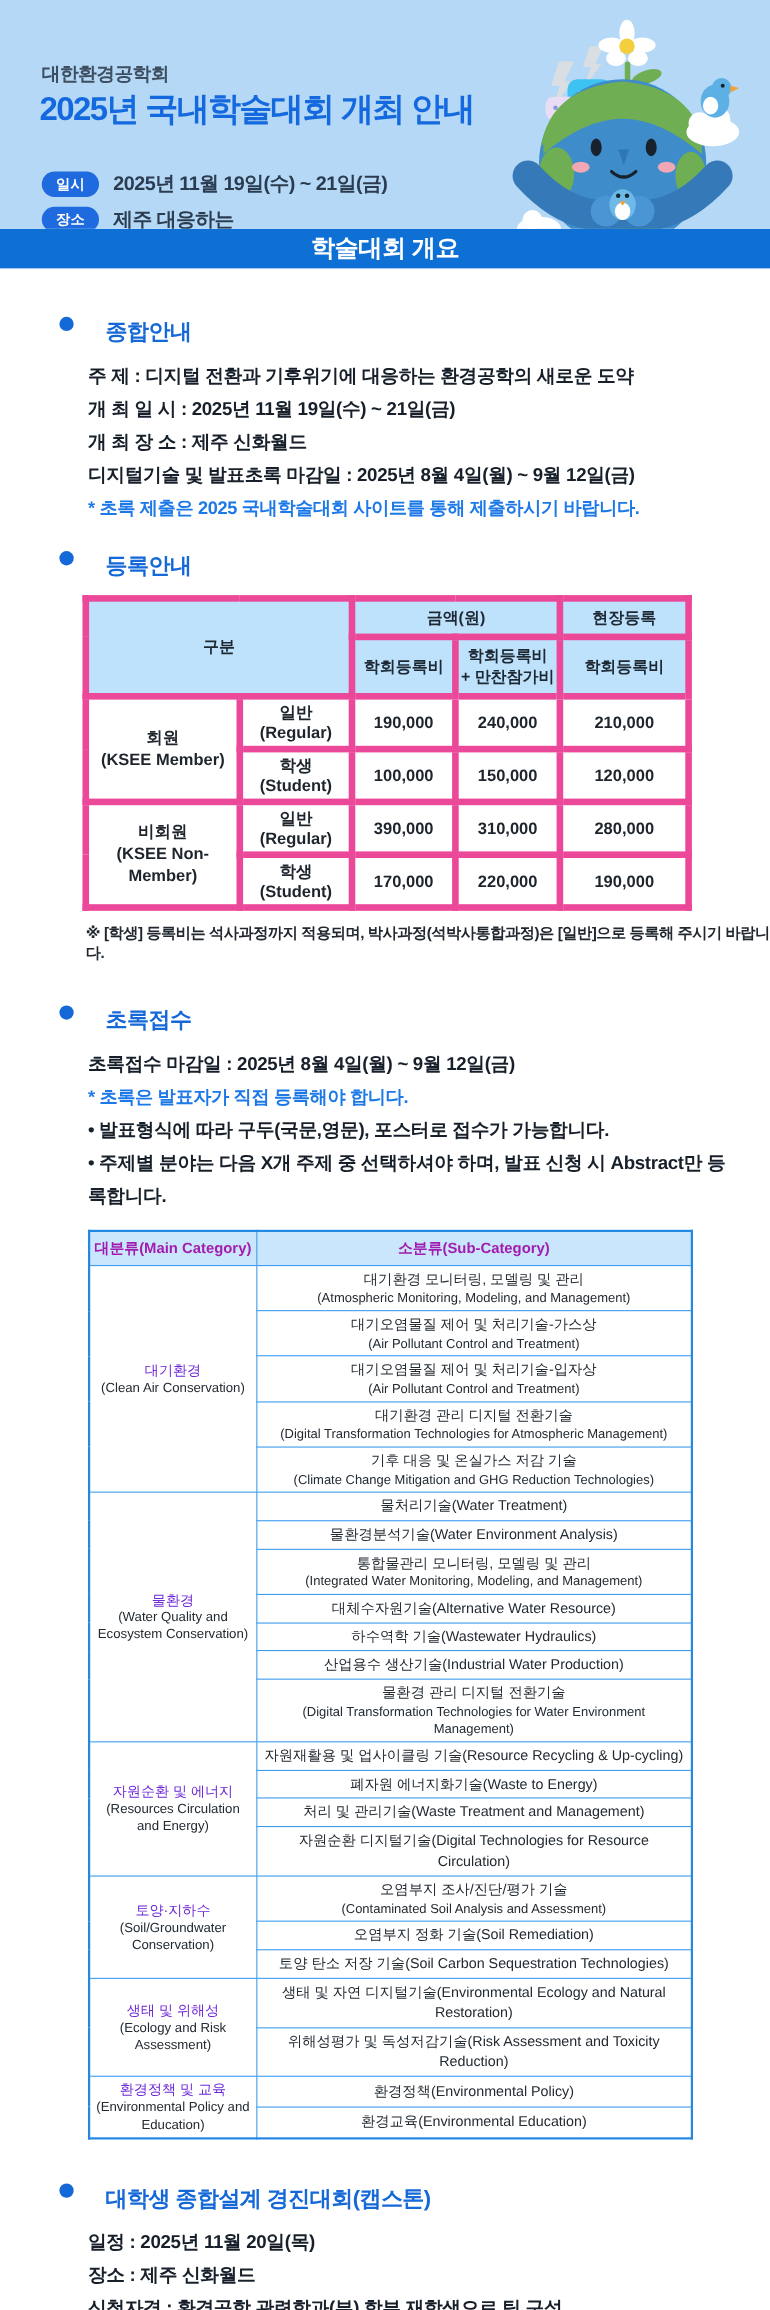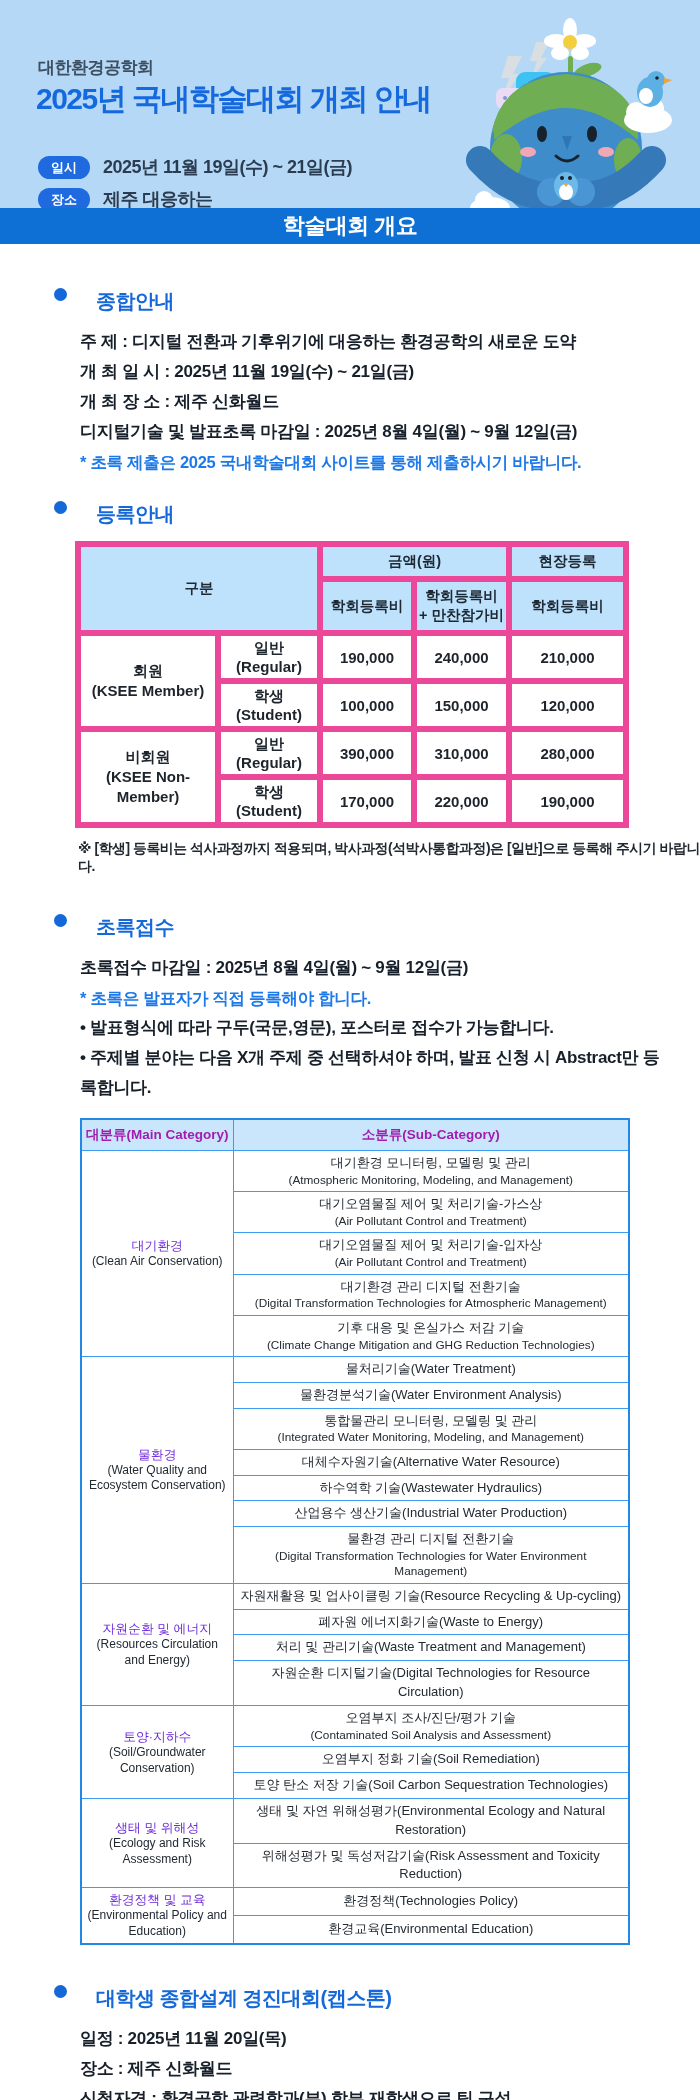--- a/index.html
+++ b/index.html
@@ -376,36 +376,36 @@
             <div class="l1">토양 탄소 저장 기술(Soil Carbon Sequestration Technologies)</div>
           </td>
         </tr>
 
       <tr>
         <td rowspan="2" class="cat-main">
           <div class="l1">생태 및 위해성</div>
           <div class="l2">(Ecology and Risk Assessment)</div>
         </td>
         <td class="cat-sub">
-            <div class="l1">생태 및 자연 위해성평가(Environmental Ecology and Natural Restoration)</div>
+            <div class="l1">생태 및 자연 디지털기술(Environmental Ecology and Natural Restoration)</div>
           </td>
       </tr>
       <tr>
           <td class="cat-sub">
             <div class="l1">위해성평가 및 독성저감기술(Risk Assessment and Toxicity Reduction)</div>
           </td>
         </tr>
 
       <tr>
         <td rowspan="2" class="cat-main">
           <div class="l1">환경정책 및 교육</div>
           <div class="l2">(Environmental Policy and Education)</div>
         </td>
         <td class="cat-sub">
-            <div class="l1">환경정책(Technologies Policy)</div>
+            <div class="l1">환경정책(Environmental Policy)</div>
           </td>
       </tr>
       <tr>
           <td class="cat-sub">
             <div class="l1">환경교육(Environmental Education)</div>
           </td>
         </tr>
     </tbody>
   </table>
 </section>

